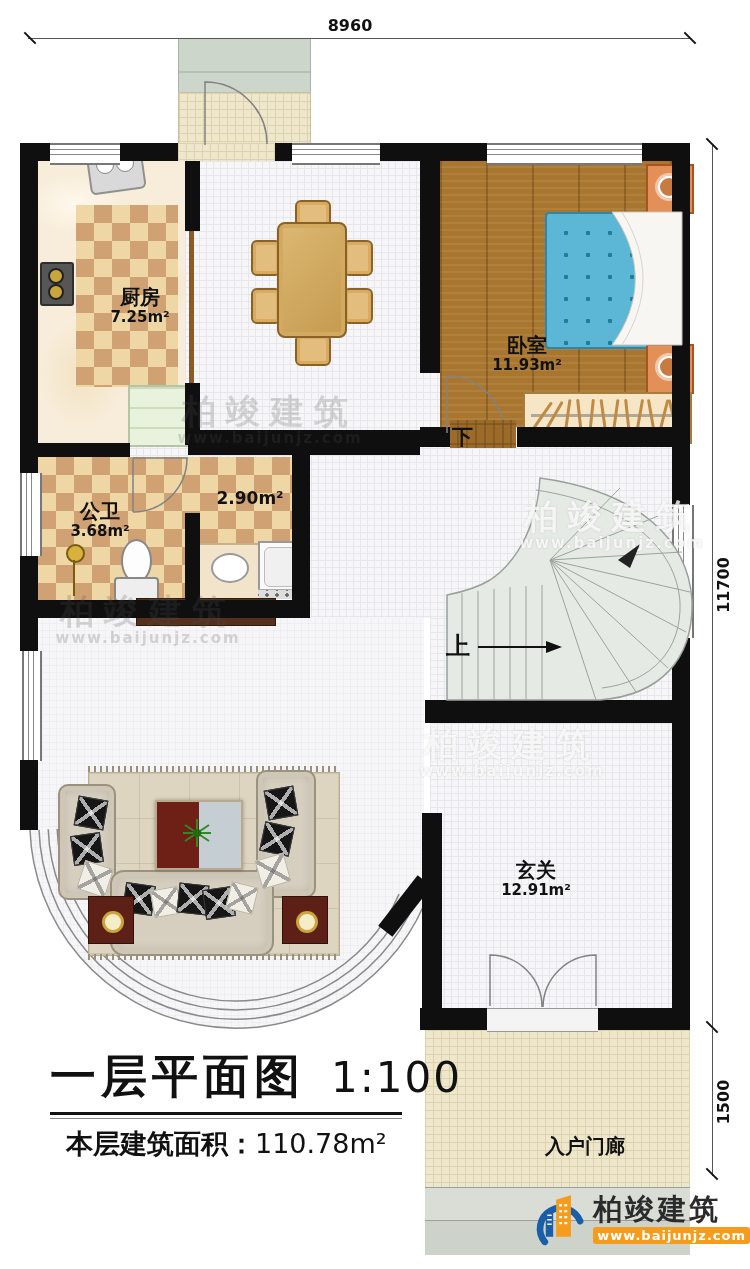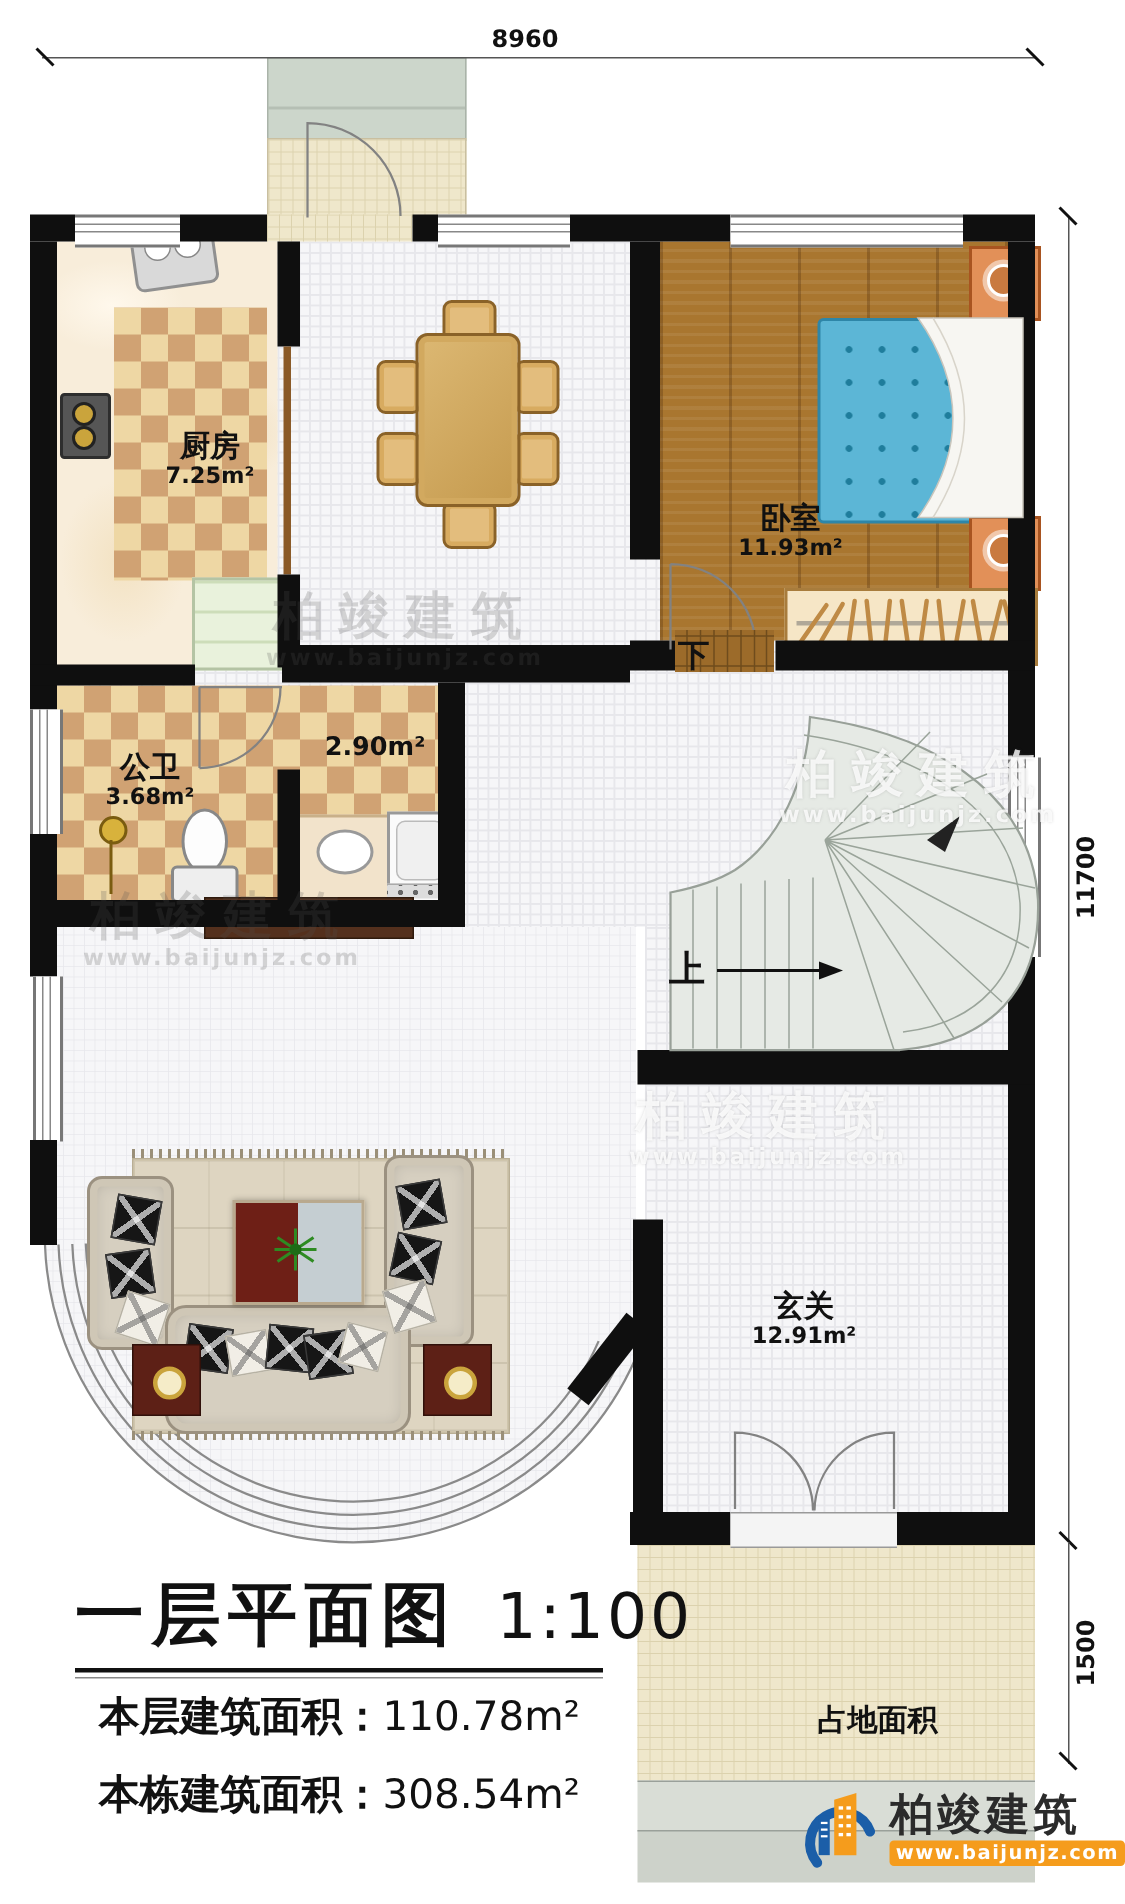--- a/index.html
+++ b/index.html
@@ -272,21 +272,21 @@
     <div class="rarea">3.68m²</div>
   </div>
   <div class="rlabel" style="left:205px;top:489px;width:90px;">
     <div class="rarea" style="font-size:17px;">2.90m²</div>
   </div>
   <div class="rlabel" style="left:486px;top:816px;width:100px;margin-top:43px;">
     <div class="rname">玄关</div>
     <div class="rarea">12.91m²</div>
   </div>
   <div class="rlabel" style="left:505px;top:1135px;width:160px;">
-    <div class="rname">占地面积</div>
+    <div class="rname">入户门廊</div>
   </div>
 
   <div class="abs" style="left:446px;top:630px;font-size:24px;font-weight:700;">上</div>
   <div class="abs" style="left:452px;top:423px;font-size:21px;font-weight:700;">下</div>
 
   <div class="wm dark" style="left:140px;top:393px;width:260px;">
     <div class="wm-cjk">柏竣建筑</div>
     <div class="wm-url">www.baijunjz.com</div>
   </div>
   <div class="wm dark" style="left:28px;top:593px;width:240px;">
@@ -317,23 +317,20 @@
   <div class="dimlabel" style="left:689px;top:1092px;width:70px;height:20px;transform:rotate(-90deg);">1500</div>
 
   <div class="title-row">
     <span>一层平面图</span><span class="title-scale">1:100</span>
   </div>
   <div class="abs" style="left:50px;top:1112px;width:352px;height:3px;background:#111;"></div>
   <div class="abs" style="left:50px;top:1118px;width:352px;height:1px;background:#888;"></div>
 
   <div class="info-line" style="top:1126px;">
     <span>本层建筑面积：</span><span class="info-val">110.78m²</span>
-  </div>
-  <div class="info-line" style="top:1178px;">
-    <span>本栋建筑面积：</span><span class="info-val">308.54m²</span>
   </div>
 
   <div class="logo-wrap">
     <svg width="66" height="66" viewBox="0 0 80 80">
       <path d="M14,64 A28,28 0 1 1 68,52" stroke="#1b5ea8" stroke-width="9" fill="none" stroke-linecap="round" transform="rotate(-18 40 40)"></path>
       <rect x="24" y="28" width="10" height="36" fill="#1b5ea8"></rect>
       <path d="M38,14 L58,8 L58,64 L38,64 Z" fill="#f59c1c"></path>
       <g fill="#fff">
         <rect x="42" y="20" width="4" height="3"></rect>
           <rect x="49" y="20" width="4" height="3"></rect>

